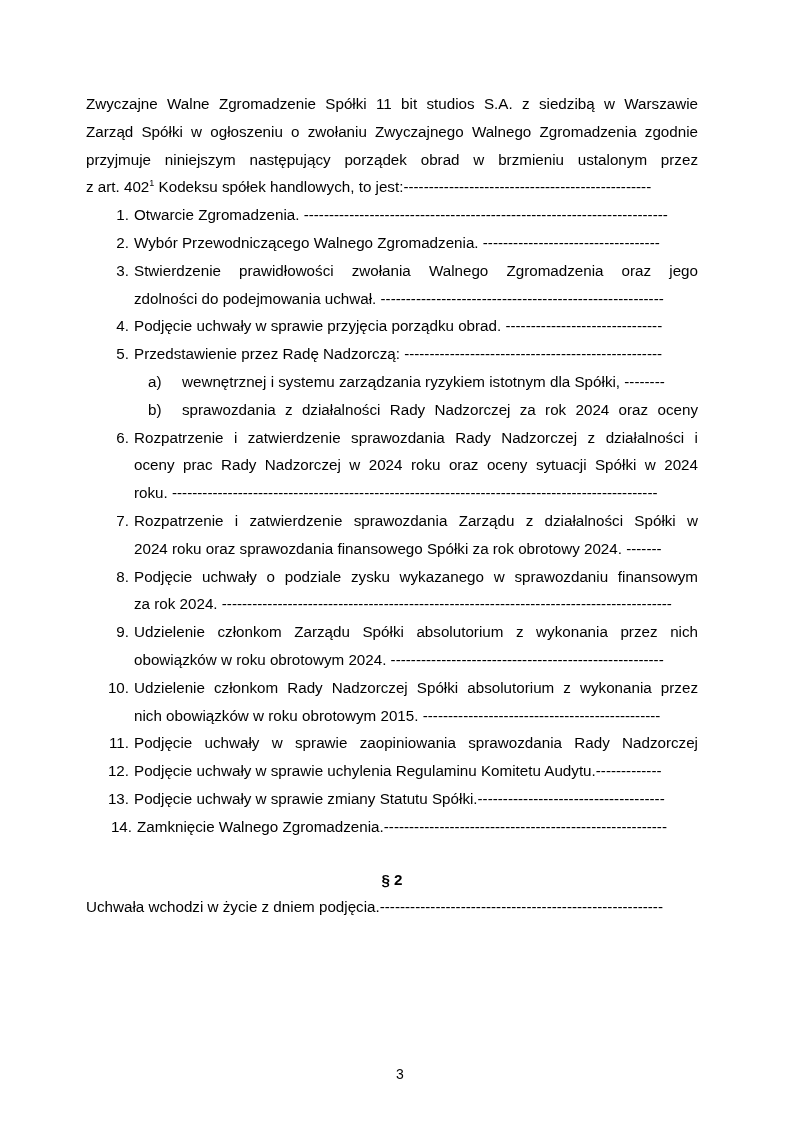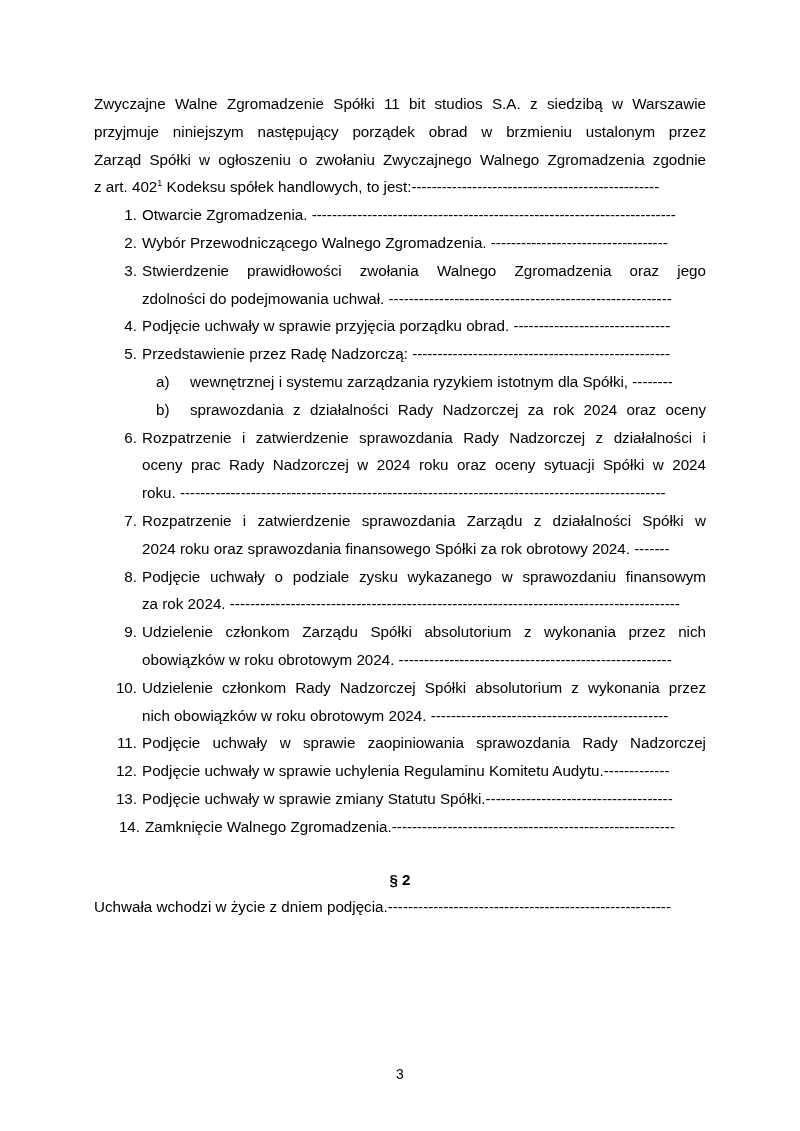--- a/index.html
+++ b/index.html
@@ -1,38 +1,38 @@
 <!DOCTYPE html>
 <html><head>
   <meta charset="utf-8">
   <style>
     html, body { margin: 0; padding: 0; background: #ffffff; }
     body { width: 800px; height: 1131px; position: relative; overflow: hidden;
            font-family: "Liberation Sans", sans-serif; color: #000; font-size: 15.2px; }
-    .page { position: absolute; left: 94px; top: 90px; width: 612px; }
+    .page { position: absolute; left: 86px; top: 90px; width: 612px; }
     .para { line-height: 27.8px; text-align: justify; margin: 0; }
     sup { font-size: 9px; vertical-align: top; position: relative; top: -3px; }
     .list { margin: 0; padding: 0; list-style: none; }
     .item { position: relative; padding-left: 48px; line-height: 27.8px; text-align: justify; }
     .item .num { position: absolute; left: 0; width: 43px; text-align: right; }
     .sub { position: relative; padding-left: 96px; line-height: 27.8px; text-align: justify; }
     .sub .letter { position: absolute; left: 62px; }
     .line { display: block; white-space: nowrap; overflow: hidden; }
     .justify { display: block; text-align: justify; text-align-last: justify; white-space: normal; height: 27.8px; overflow: hidden; }
     .section-title { text-align: center; font-weight: bold; margin-top: 25px; line-height: 27.8px; }
     .page-number { position: absolute; top: 1066px; left: 0; width: 800px; text-align: center; font-size: 14px; }
   </style>
 </head>
 <body>
 
 <div class="page">
   <div class="para">
     <span class="justify">Zwyczajne Walne Zgromadzenie Spółki 11 bit studios S.A. z siedzibą w Warszawie</span>
+    <span class="justify">Zarząd Spółki w ogłoszeniu o zwołaniu Zwyczajnego Walnego Zgromadzenia zgodnie</span>
     <span class="justify">przyjmuje niniejszym następujący porządek obrad w brzmieniu ustalonym przez</span>
-    <span class="justify">Zarząd Spółki w ogłoszeniu o zwołaniu Zwyczajnego Walnego Zgromadzenia zgodnie</span>
     <span class="line"><span>z art. 402</span><sup>1</sup><span> Kodeksu spółek handlowych, to jest:-------------------------------------------------</span></span>
   </div>
 
   <div class="list" id="agenda">
       <div class="item">
         <span class="num">1.</span>
         <span class="line">Otwarcie Zgromadzenia. ------------------------------------------------------------------------</span>
       </div>
       <div class="item">
         <span class="num">2.</span>
@@ -76,21 +76,21 @@
         <span class="line">za rok 2024. -----------------------------------------------------------------------------------------</span>
       </div>
       <div class="item">
         <span class="num">9.</span>
         <span class="justify">Udzielenie członkom Zarządu Spółki absolutorium z wykonania przez nich</span>
         <span class="line">obowiązków w roku obrotowym 2024. ------------------------------------------------------</span>
       </div>
       <div class="item">
         <span class="num">10.</span>
         <span class="justify">Udzielenie członkom Rady Nadzorczej Spółki absolutorium z wykonania przez</span>
-        <span class="line">nich obowiązków w roku obrotowym 2024. -----------------------------------------------</span>
+        <span class="line">nich obowiązków w roku obrotowym 2015. -----------------------------------------------</span>
       </div>
       <div class="item">
         <span class="num">11.</span>
         <span class="justify">Podjęcie uchwały w sprawie zaopiniowania sprawozdania Rady Nadzorczej</span>
       </div>
       <div class="item">
         <span class="num">12.</span>
         <span class="line">Podjęcie uchwały w sprawie uchylenia Regulaminu Komitetu Audytu.-------------</span>
       </div>
       <div class="item">

